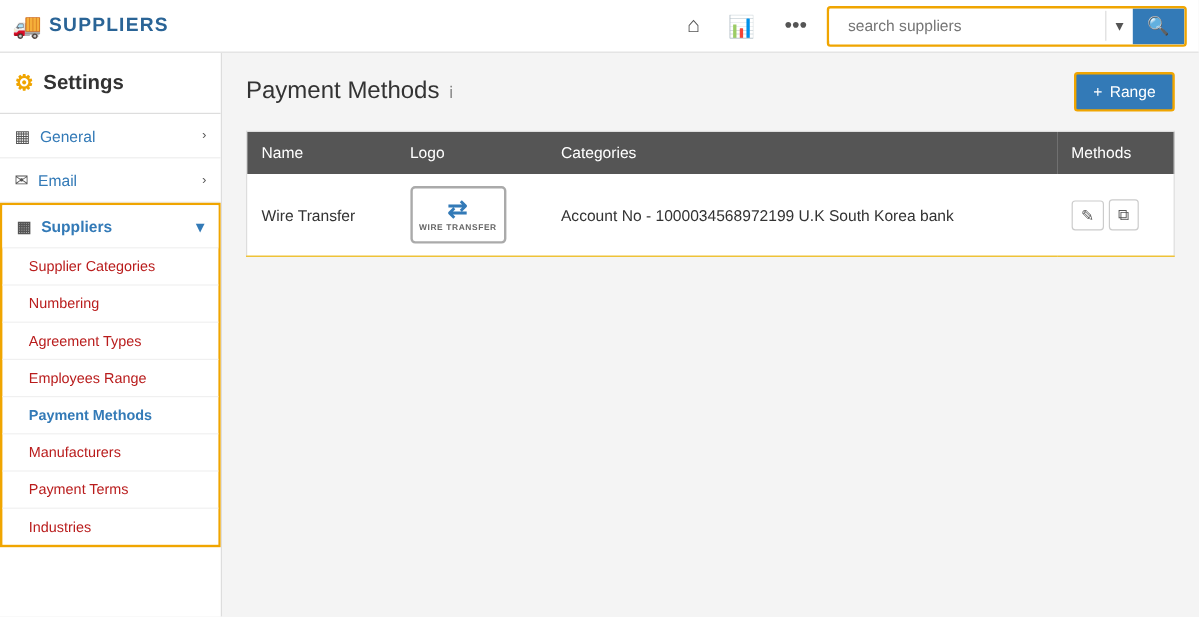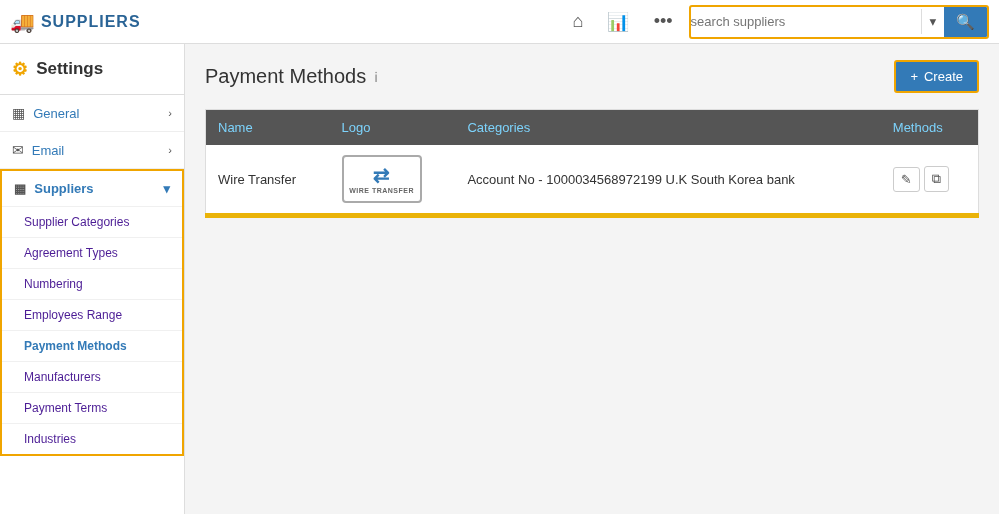--- a/index.html
+++ b/index.html
@@ -39,21 +39,21 @@
     .search-container {
       display: flex;
       align-items: center;
       border: 2px solid #f0a500;
       border-radius: 3px;
       overflow: hidden;
     }
     .search-input {
       border: none;
       outline: none;
-      padding: 5px 0;
+      padding: 5px 16px;
       width: 230px;
       font-size: 13px;
     }
     .search-dropdown-btn {
       background: #fff;
       border: none;
       border-left: 1px solid #ddd;
       padding: 5px 8px;
       cursor: pointer;
       color: #555;
@@ -121,21 +121,21 @@
       color: #337ab7;
       background: #fff;
       font-size: 13px;
       font-weight: bold;
     }
     .suppliers-header .nav-item-left { display: flex; align-items: center; gap: 8px; }
     .suppliers-header .nav-icon { color: #555; }
     .suppliers-sub-item {
       padding: 8px 12px 8px 22px;
       cursor: pointer;
-      color: #4c1d95;
+      color: #b91c1c;
       font-size: 12px;
       border-top: 1px solid #f0f0f0;
     }
     .suppliers-sub-item.active {
       color: #337ab7;
       font-weight: bold;
     }
 
     
     .content-area {
@@ -180,30 +180,30 @@
 
     
     .data-table {
       width: 100%;
       border-collapse: collapse;
       background: #fff;
       border: 1px solid #ddd;
     }
     .data-table thead tr {
       background: #555;
-      color: #7dd3fc;
+      color: #ffffff;
     }
     .data-table thead th {
       padding: 10px 12px;
       text-align: left;
       font-weight: normal;
       font-size: 13px;
     }
     .data-table tbody tr {
-      border-bottom: 5px solid #eab308;
+      border-bottom: 1px solid #eab308;
     }
     .data-table tbody td {
       padding: 10px 12px;
       vertical-align: middle;
       color: #333;
     }
     .action-btns {
       display: flex;
       gap: 4px;
       align-items: center;
@@ -295,39 +295,39 @@
 
     <div class="suppliers-section">
       <div class="suppliers-header">
         <div class="nav-item-left">
           <span class="nav-icon">▦</span>
           <span>Suppliers</span>
         </div>
         <span>▾</span>
       </div>
       <div class="suppliers-sub-item">Supplier Categories</div>
+      <div class="suppliers-sub-item">Numbering</div>
       <div class="suppliers-sub-item">Agreement Types</div>
-      <div class="suppliers-sub-item">Numbering</div>
       <div class="suppliers-sub-item">Employees Range</div>
       <div class="suppliers-sub-item active">Payment Methods</div>
       <div class="suppliers-sub-item">Manufacturers</div>
       <div class="suppliers-sub-item">Payment Terms</div>
       <div class="suppliers-sub-item">Industries</div>
     </div>
   </div>
 
   <div class="content-area">
     <div class="page-header">
       <div class="page-title-row">
         <h1 class="page-title">Payment Methods</h1>
         <span class="info-icon">ℹ</span>
       </div>
       <button class="create-btn">
         <span>+</span>
-        <span>Create</span>
+        <span>Range</span>
       </button>
     </div>
 
     <table class="data-table">
       <thead>
         <tr>
           <th>Name</th>
           <th>Logo</th>
           <th>Categories</th>
           <th>Methods</th>

